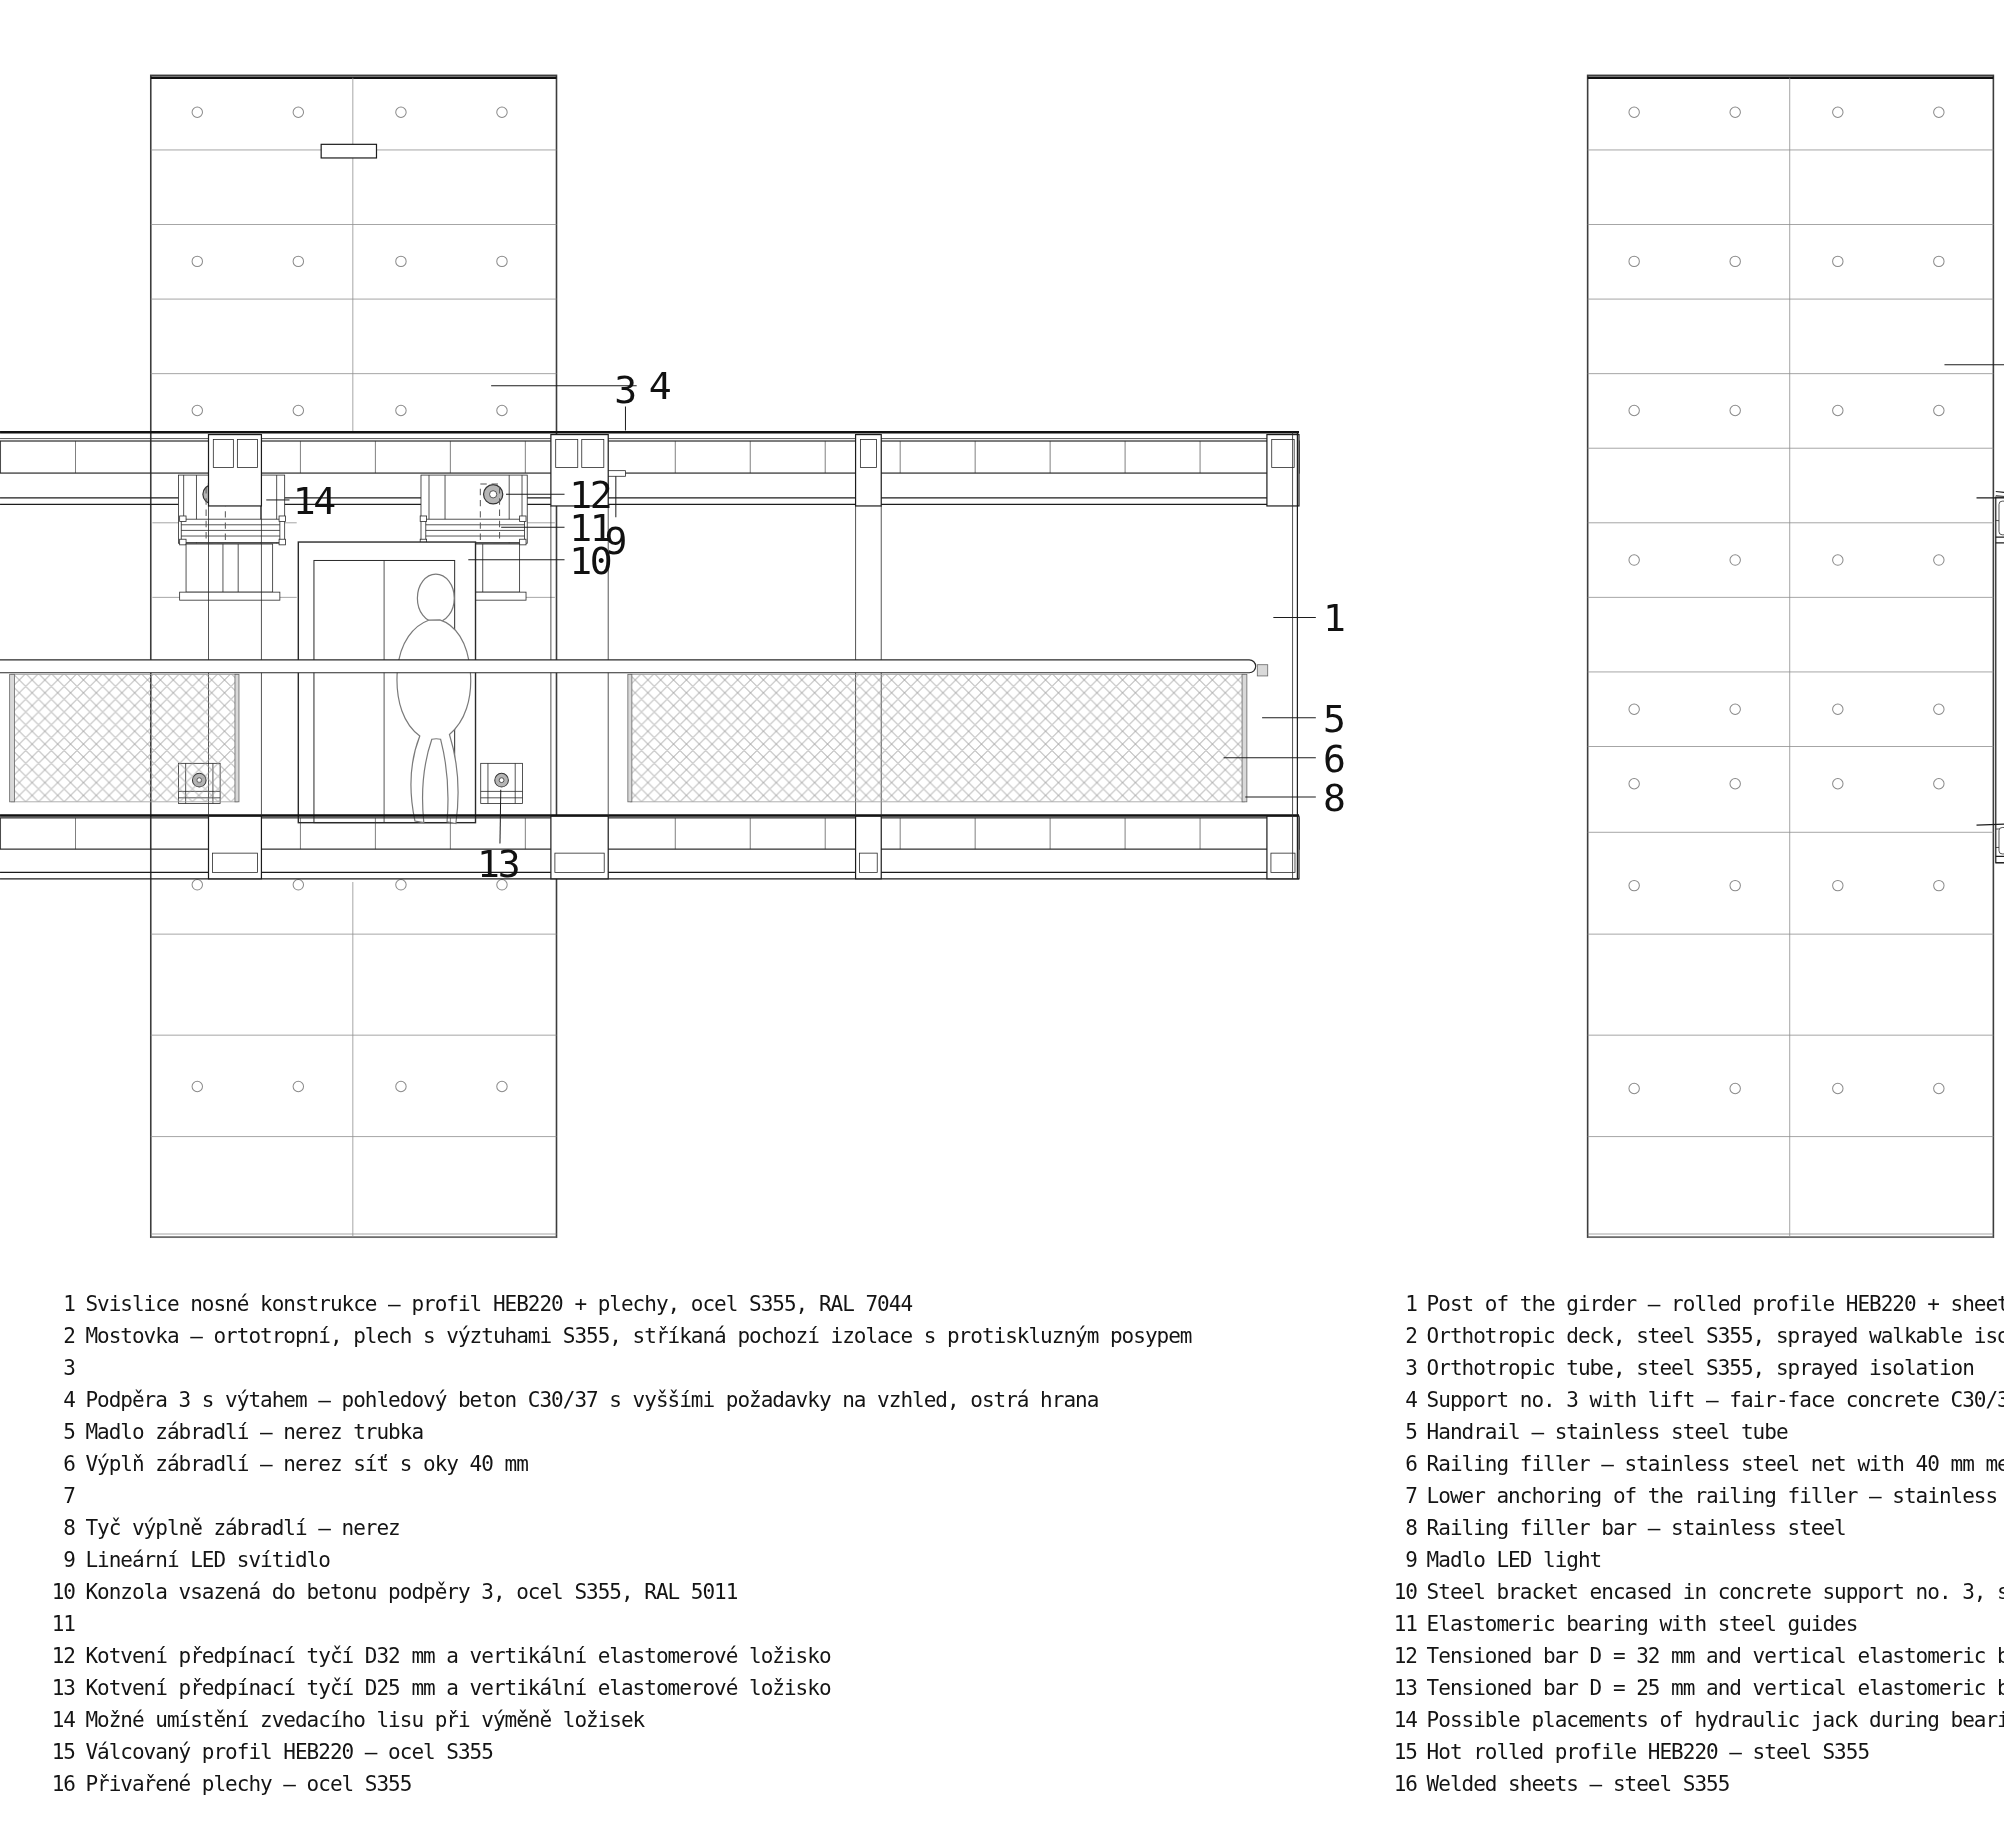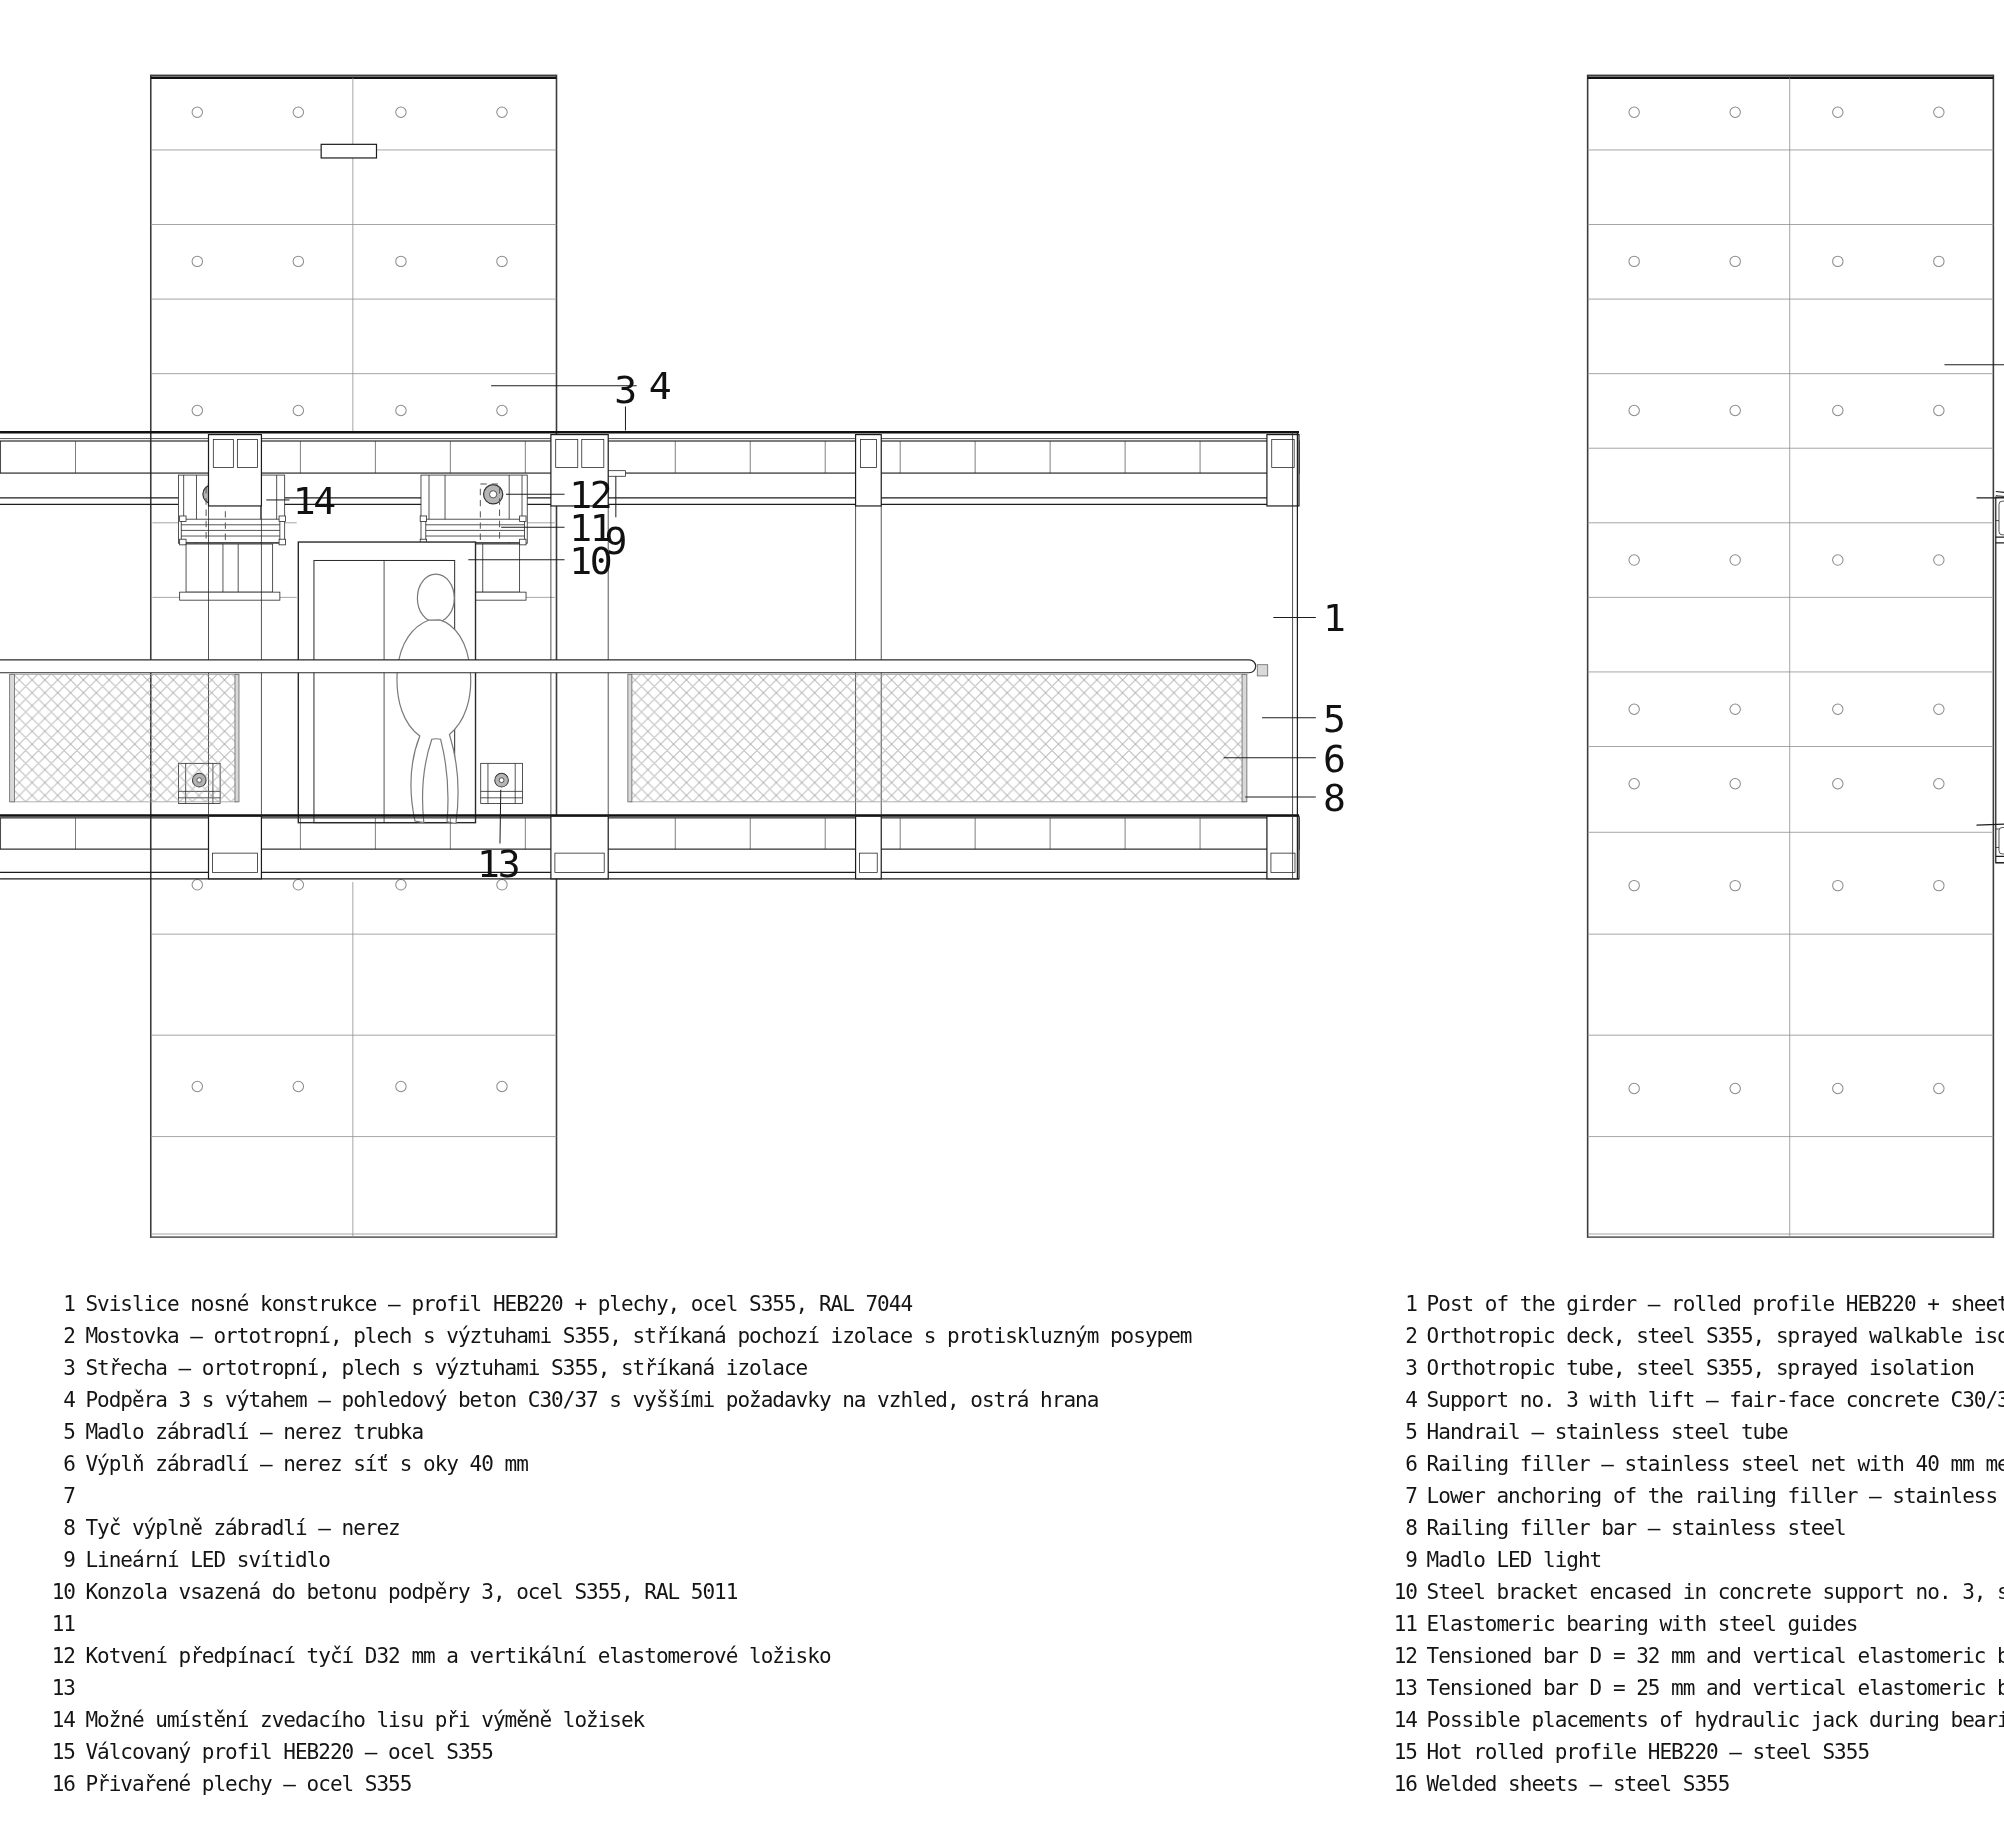--- a/index.html
+++ b/index.html
@@ -374,21 +374,20 @@
     <span class="ltxt">Svislice nosné konstrukce – profil HEB220 + plechy, ocel S355, RAL 7044</span>
   </div>
 
   <div class="lrow">
     <span class="lnum">2</span>
     <span class="ltxt">Mostovka – ortotropní, plech s výztuhami S355, stříkaná pochozí izolace s protiskluzným posypem</span>
   </div>
 
   <div class="lrow">
     <span class="lnum">3</span>
-    <span class="ltxt">Střecha – ortotropní, plech s výztuhami S355, stříkaná izolace</span>
   </div>
 
   <div class="lrow">
     <span class="lnum">4</span>
     <span class="ltxt">Podpěra 3 s výtahem – pohledový beton C30/37 s vyššími požadavky na vzhled, ostrá hrana</span>
   </div>
 
   <div class="lrow">
     <span class="lnum">5</span>
     <span class="ltxt">Madlo zábradlí – nerez trubka</span>
@@ -422,20 +421,21 @@
     <span class="lnum">11</span>
   </div>
 
   <div class="lrow">
     <span class="lnum">12</span>
     <span class="ltxt">Kotvení předpínací tyčí D32 mm a vertikální elastomerové ložisko</span>
   </div>
 
   <div class="lrow">
     <span class="lnum">13</span>
+    <span class="ltxt">Kotvení předpínací tyčí D25 mm a vertikální elastomerové ložisko</span>
   </div>
 
   <div class="lrow">
     <span class="lnum">14</span>
     <span class="ltxt">Možné umístění zvedacího lisu při výměně ložisek</span>
   </div>
 
   <div class="lrow">
     <span class="lnum">15</span>
     <span class="ltxt">Válcovaný profil HEB220 – ocel S355</span>

